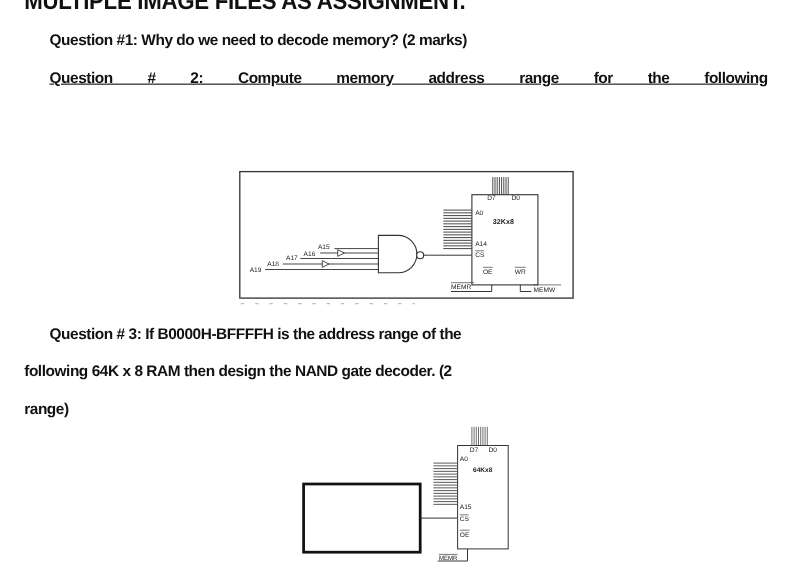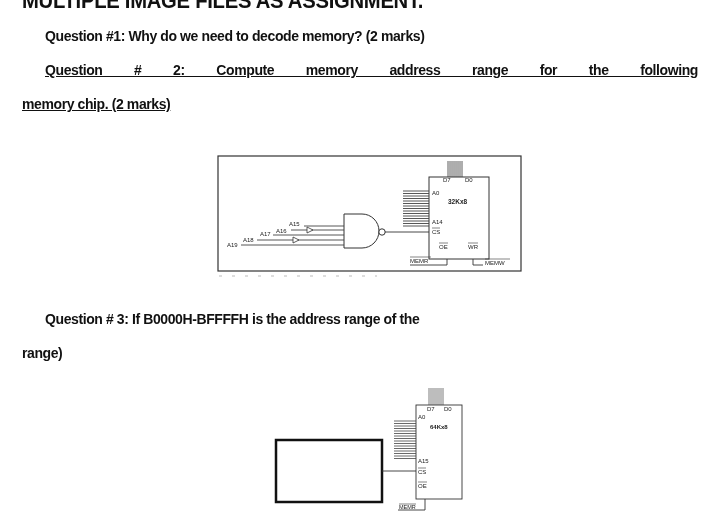--- a/index.html
+++ b/index.html
@@ -19,21 +19,20 @@
 <body>
 
 <div class="heading">MULTIPLE IMAGE FILES AS ASSIGNMENT.</div>
 
 <div class="para" style="top:19px;">
   <span class="line indent">Question #1: Why do we need to decode memory? (2 marks)</span>
 </div>
 
 <div class="para" style="top:53px;text-decoration:underline;">
   <span class="line indent justify">Question # 2: Compute memory address range for the following</span>
-  <span class="line">memory chip. (2 marks)</span>
 </div>
 
 <svg class="fig" style="left:217px;top:155px;" width="306" height="125" viewBox="0 0 306 125">
   <rect x="1" y="1" width="303" height="115" fill="none" stroke="#333" stroke-width="1.2"></rect>
 
   <line x1="2" y1="121" x2="160" y2="121" stroke="#bbb" stroke-width="1" stroke-dasharray="3 10"></line>
 
   <rect x="212" y="22" width="60" height="82" fill="#fff" stroke="#333" stroke-width="1"></rect>
 
   <g stroke="#333" stroke-width="0.8">
@@ -94,22 +93,23 @@
   <text x="59" y="78" font-size="6">A16</text>
   <line x1="56" y1="80" x2="127" y2="80" stroke="#444" stroke-width="0.9"></line>
   <text x="43" y="81" font-size="6">A17</text>
   <line x1="40" y1="85" x2="127" y2="85" stroke="#444" stroke-width="0.9"></line>
   <path d="M76,82 L82,85 L76,88 Z" fill="#fff" stroke="#333" stroke-width="0.8"></path>
   <text x="26" y="87" font-size="6">A18</text>
   <line x1="24" y1="90" x2="127" y2="90" stroke="#444" stroke-width="0.9"></line>
   <text x="10" y="92" font-size="6">A19</text>
 </svg>
 
-<div class="para" style="top:302px;">
+<div class="para" style="top:286px;">
   <span class="line indent">Question # 3: If B0000H-BFFFFH is the address range of the</span>
+  <span class="line">following 64K x 8 RAM then design the NAND gate decoder. (2</span>
   <span class="line">range)</span>
 </div>
 
 <svg class="fig" style="left:270px;top:383px;" width="200" height="144" viewBox="0 0 200 144">
 
   <rect x="6" y="57" width="106" height="62" fill="#fff" stroke="#111" stroke-width="2.5"></rect>
   <line x1="112" y1="88" x2="146" y2="88" stroke="#333" stroke-width="0.9"></line>
 
   <rect x="146" y="22" width="46" height="94" fill="#fff" stroke="#333" stroke-width="0.9"></rect>
   <g stroke="#444" stroke-width="0.7">

